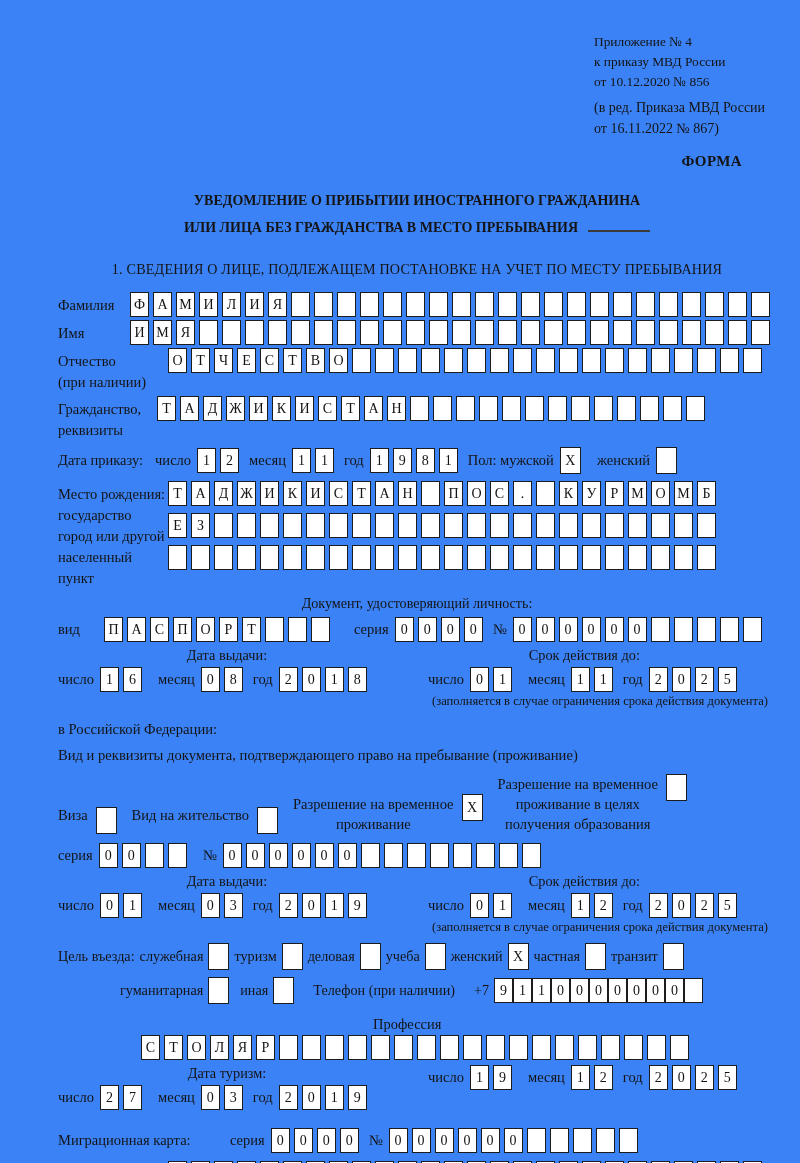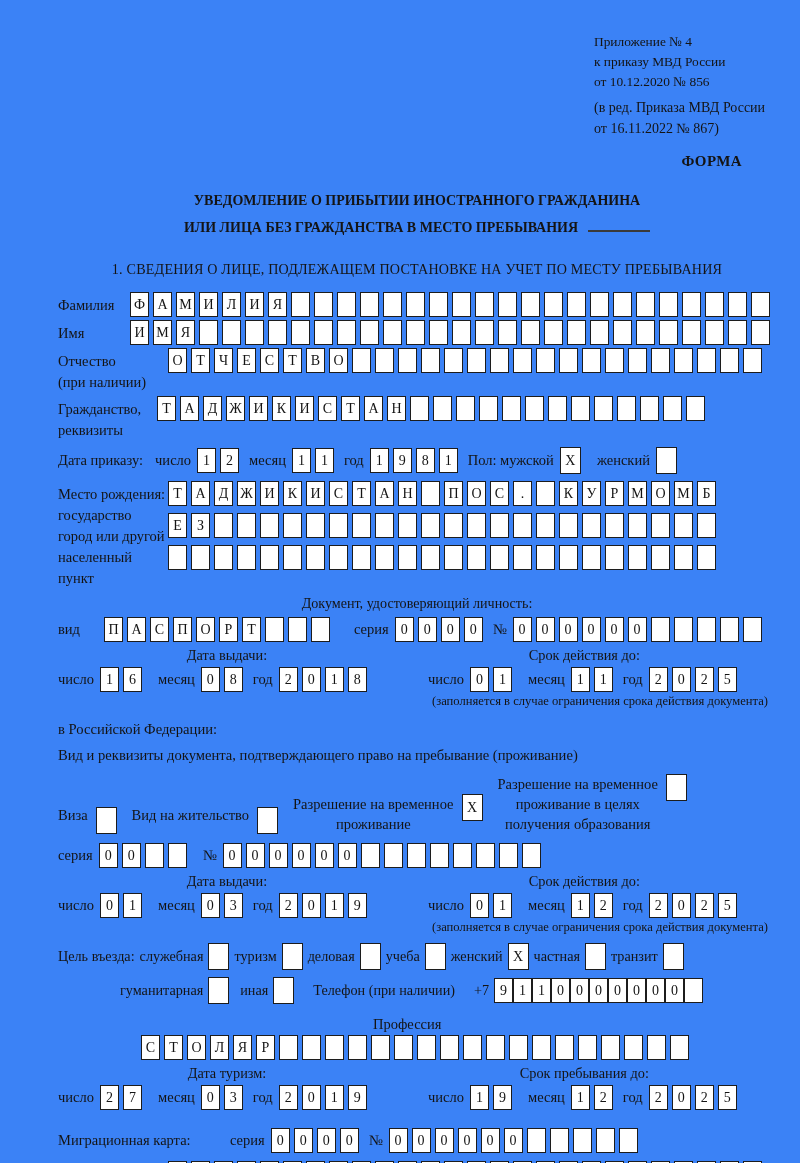--- a/index.html
+++ b/index.html
@@ -638,21 +638,20 @@
         <span class="dlbl">год</span>
         <div class="boxes">
             <span class="cell">2</span>
             <span class="cell">0</span>
             <span class="cell">1</span>
             <span class="cell">9</span>
           </div>
       </div>
     </div>
     <div class="col-right">
-      <div class="col-head">Срок пребывания до:</div>
       <div class="drow">
         <span class="dlbl">число</span>
         <div class="boxes">
             <span class="cell">1</span>
             <span class="cell">9</span>
           </div>
         <span class="dlbl gapS">месяц</span>
         <div class="boxes">
             <span class="cell">1</span>
             <span class="cell">2</span>

